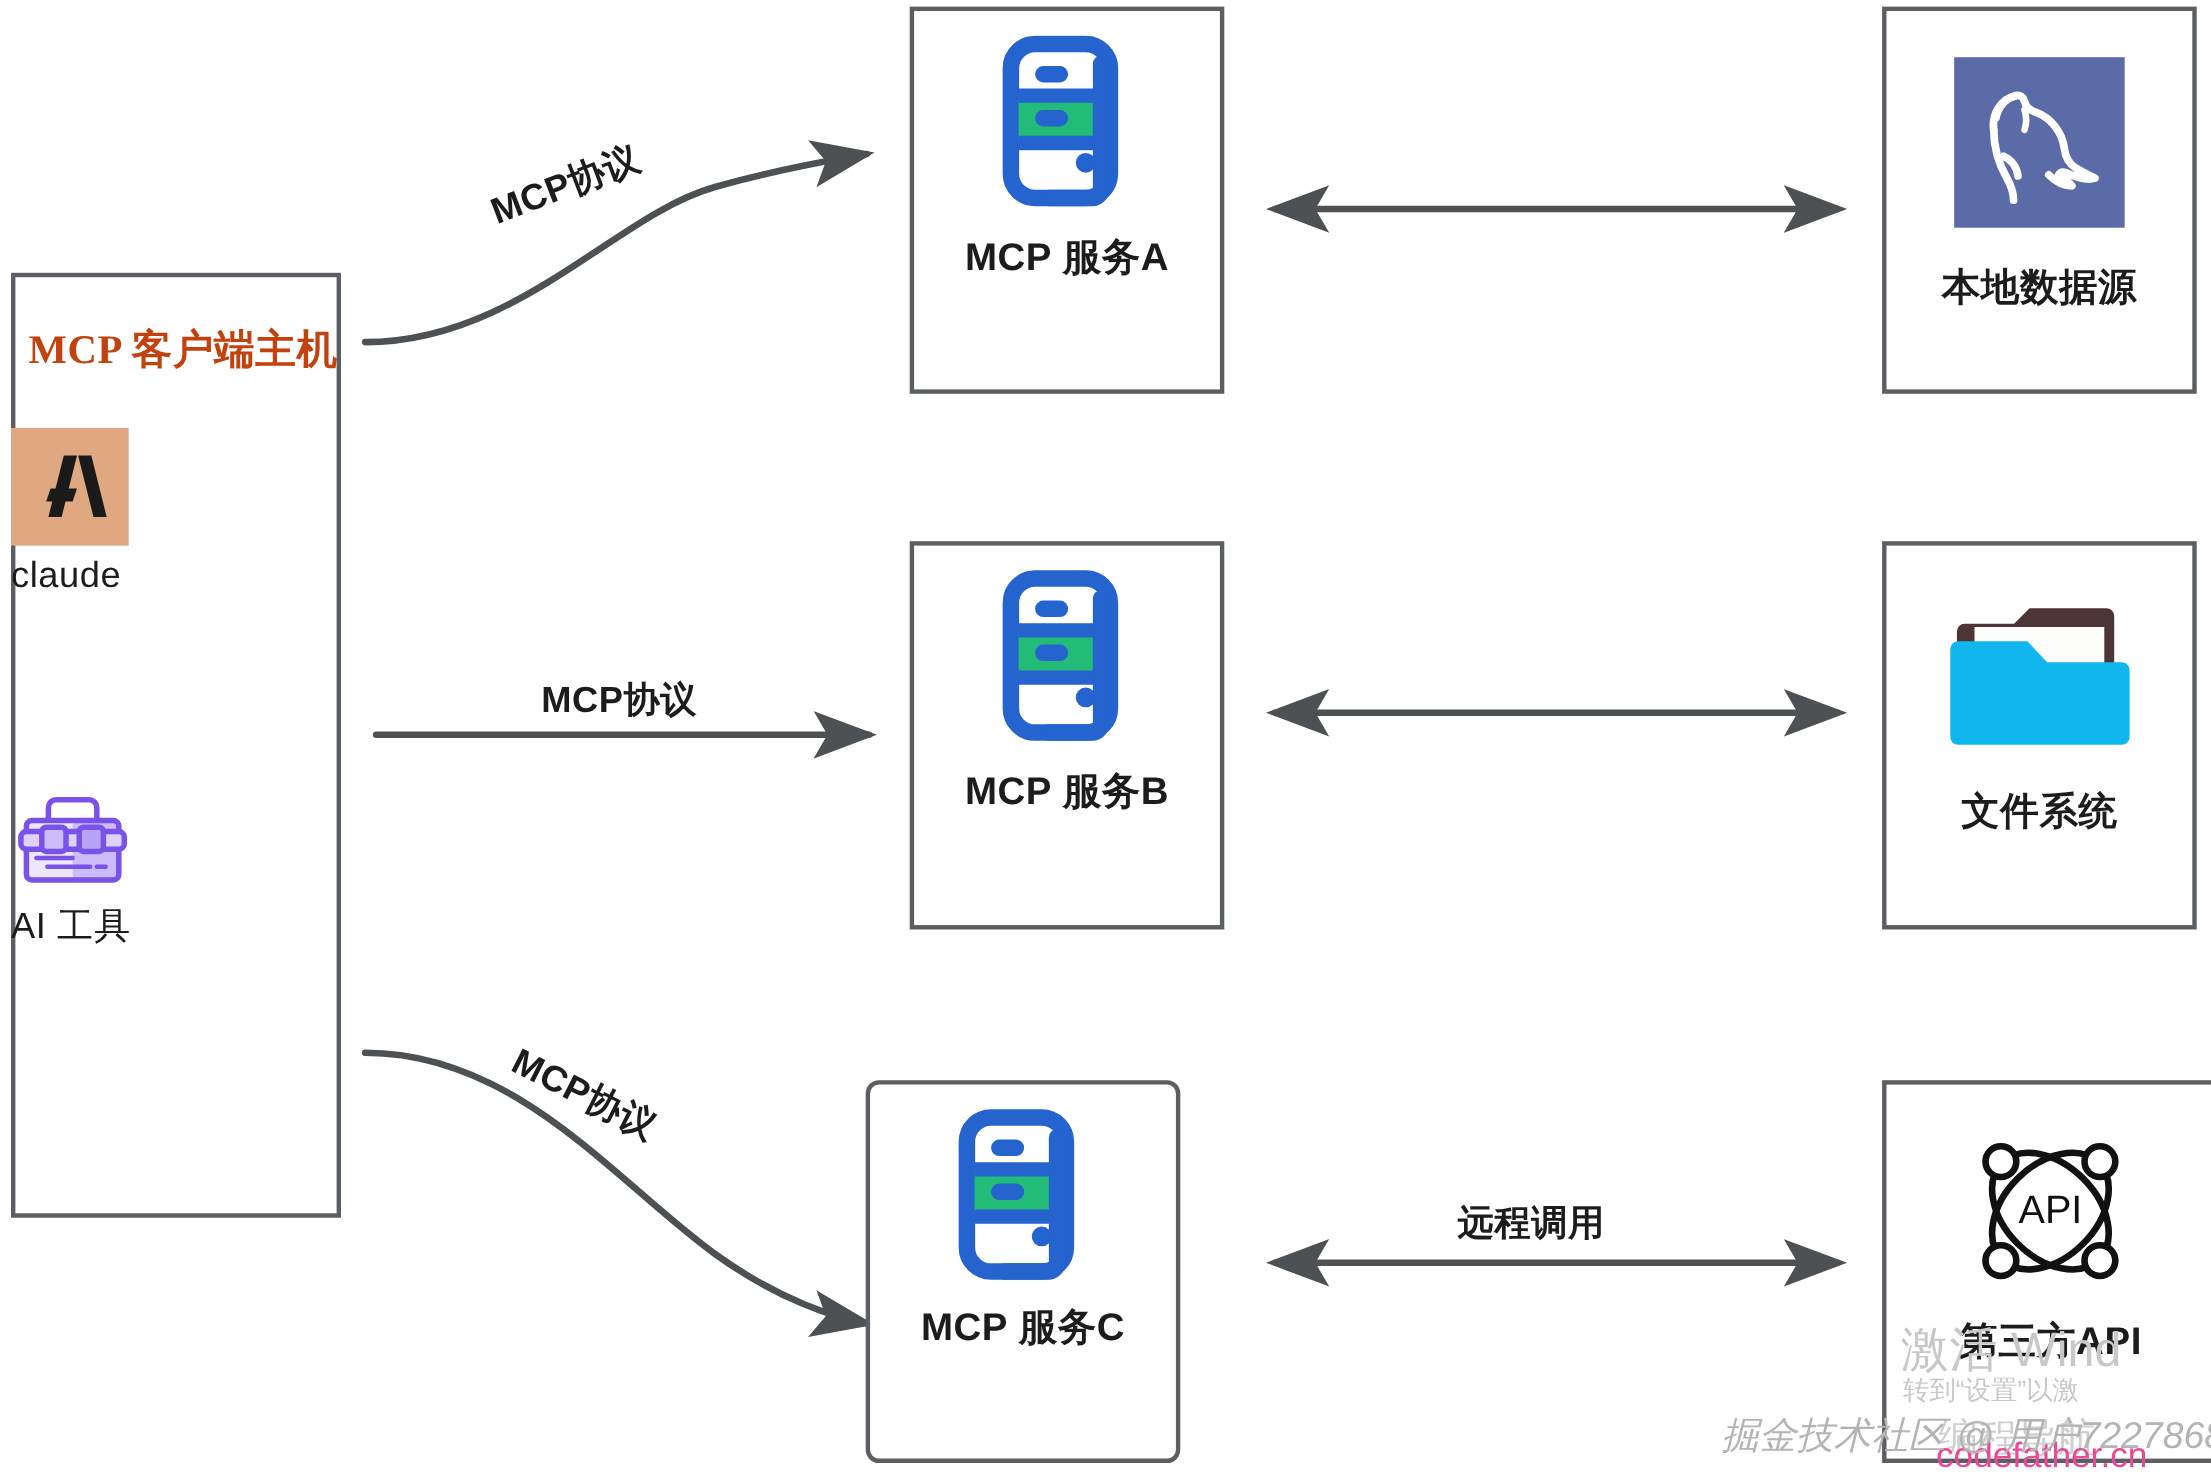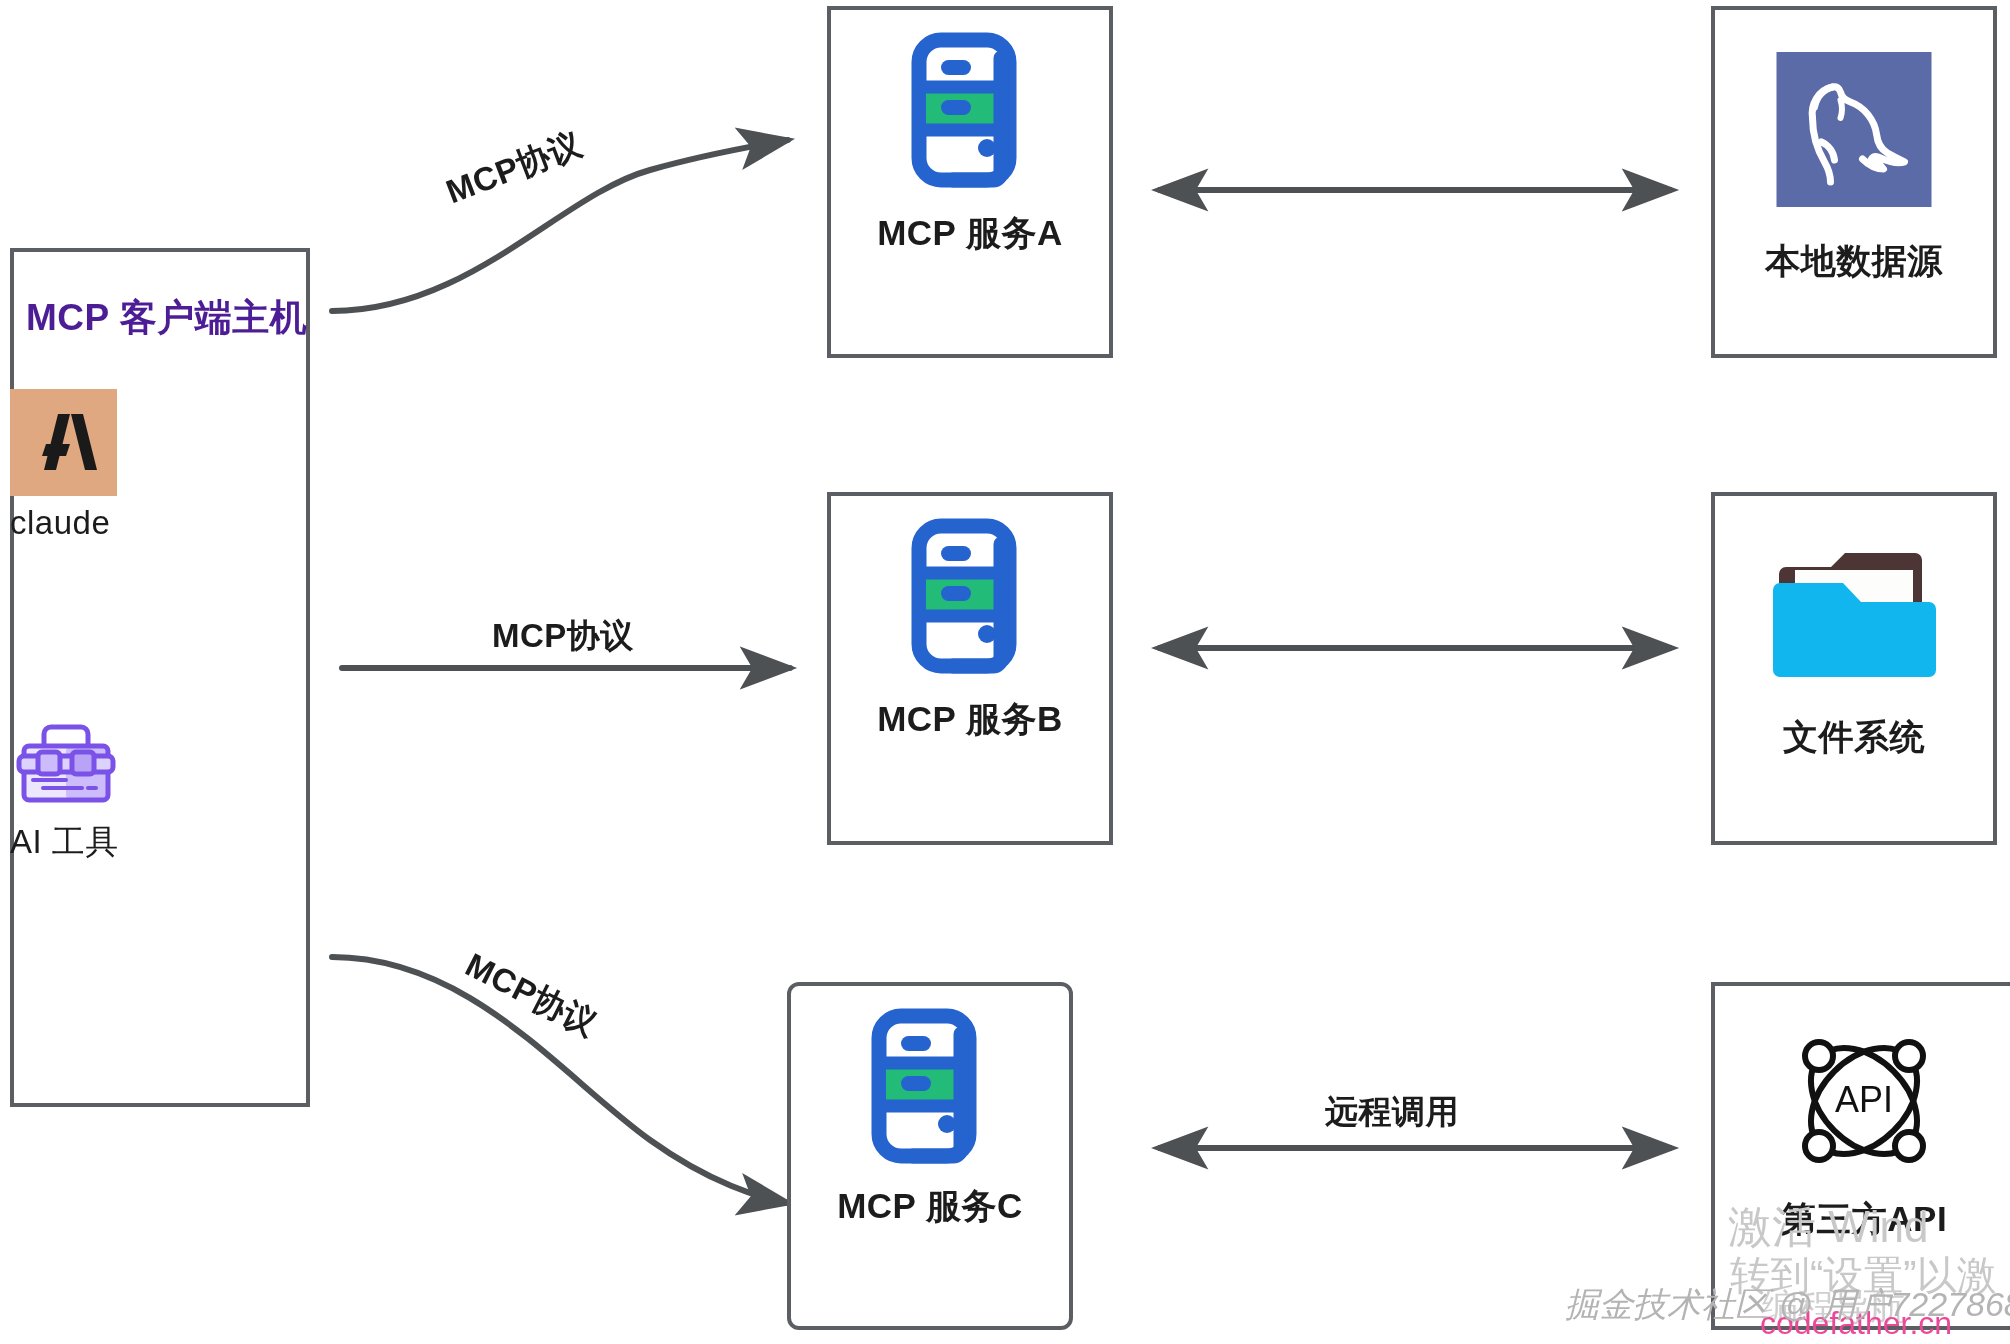--- a/index.html
+++ b/index.html
@@ -31,22 +31,23 @@
     display: flex;
     flex-direction: column;
     align-items: center;
   }
 
   .panel-title {
     position: absolute;
     white-space: nowrap;
     font-weight: bold;
     font-size: 37px;
-    color: #4c1d95;
+    color: #c2410c;
     letter-spacing: 0.5px;
+    font-family: Liberation Serif, serif;
   }
 
   .box-label {
     position: absolute;
     width: 100%;
     text-align: center;
     font-weight: bold;
     font-size: 35px;
     color: #1c1c1c;
     white-space: nowrap;
@@ -100,21 +101,21 @@
   .wm {
     position: absolute;
     white-space: nowrap;
     pointer-events: none;
   }
   .wm-win-title {
     font-size: 44px;
     color: #c8c8c8;
   }
   .wm-win-sub {
-    font-size: 40px;
+    font-size: 24px;
     color: #c8c8c8;
   }
   .wm-nav {
     font-size: 36px;
     color: #cfcfcf;
   }
   .wm-site {
     font-size: 32px;
     color: #ec4899;
   }

